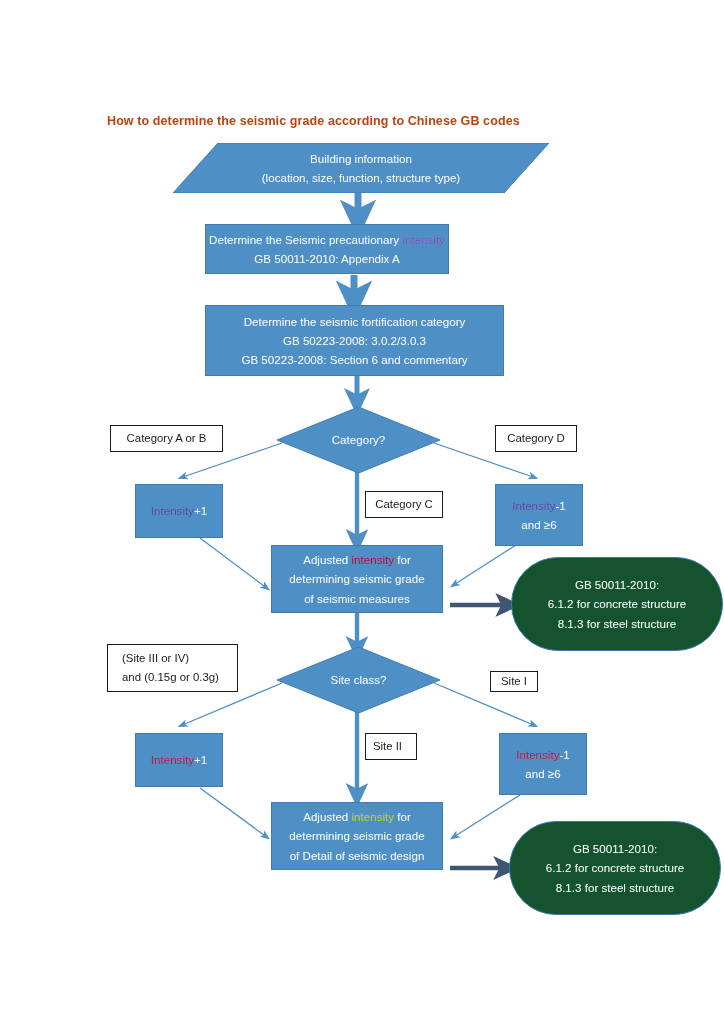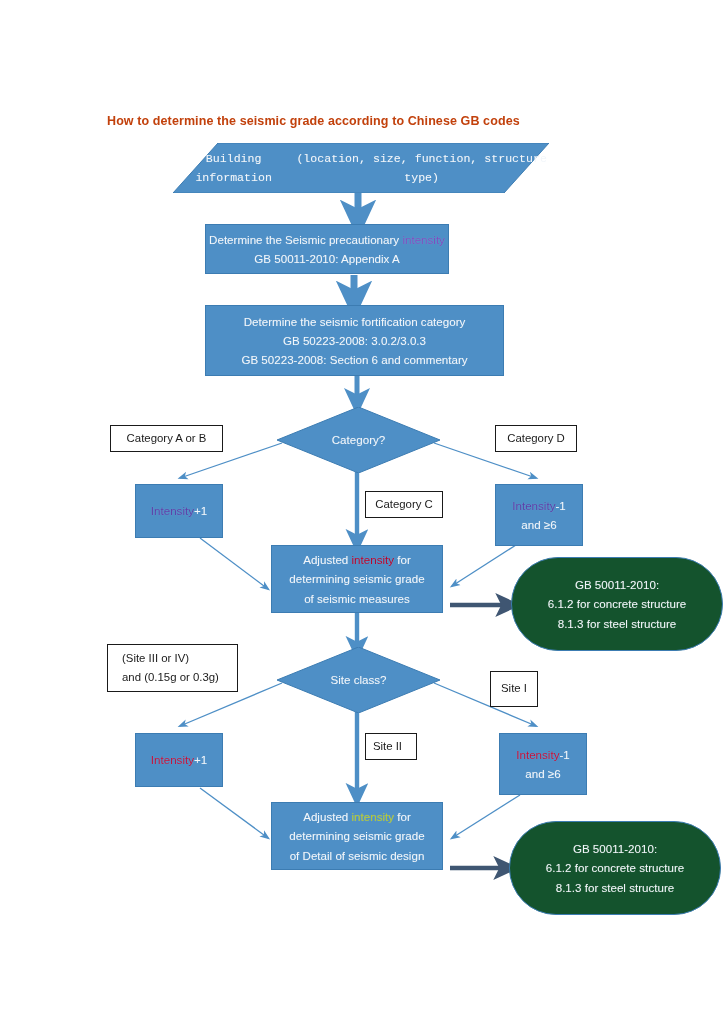--- a/index.html
+++ b/index.html
@@ -75,24 +75,23 @@
   }
   .para-wrap {
     position: absolute;
   }
   .para-text {
     position: absolute;
     left: 0; top: 0;
     width: 100%;
     height: 100%;
     display: flex;
-    flex-direction: row;
+    flex-direction: column;
     align-items: center;
     justify-content: center;
-    font-family: Liberation Mono, monospace;
   }
   .diamond-wrap { position: absolute; }
   .diamond-text {
     position: absolute;
     left: 0; top: 0; width: 100%; height: 100%;
     display: flex; align-items: center; justify-content: center;
   }
   .kw-violet { color: #7b4fbf; }
   .kw-violet-d { color: #5b3fa8; }
   .kw-red { color: #b8002a; }
@@ -233,21 +232,21 @@
 
 <div class="whitebox" style="left:107px; top:644px; width:131px; height:48px;">
   <span>(Site III or IV)</span>
   <span>and (0.15g or 0.3g)</span>
 </div>
 
 <div class="whitebox center" style="left:365px; top:733px; width:52px; height:27px;align-items:flex-end;">
   <span>Site II</span>
 </div>
 
-<div class="whitebox center" style="left:490px; top:671px; width:48px; height:36px;">
+<div class="whitebox center" style="left:490px; top:671px; width:48px; height:21px;">
   <span>Site I</span>
 </div>
 
 <div class="shape rect" style="left:135px; top:733px; width:88px; height:54px;">
   <div class="blue-text">
     <span class="kw-crimson">Intensity</span><span>+1</span>
   </div>
 </div>
 
 <div class="shape rect" style="left:499px; top:733px; width:88px; height:62px;">

